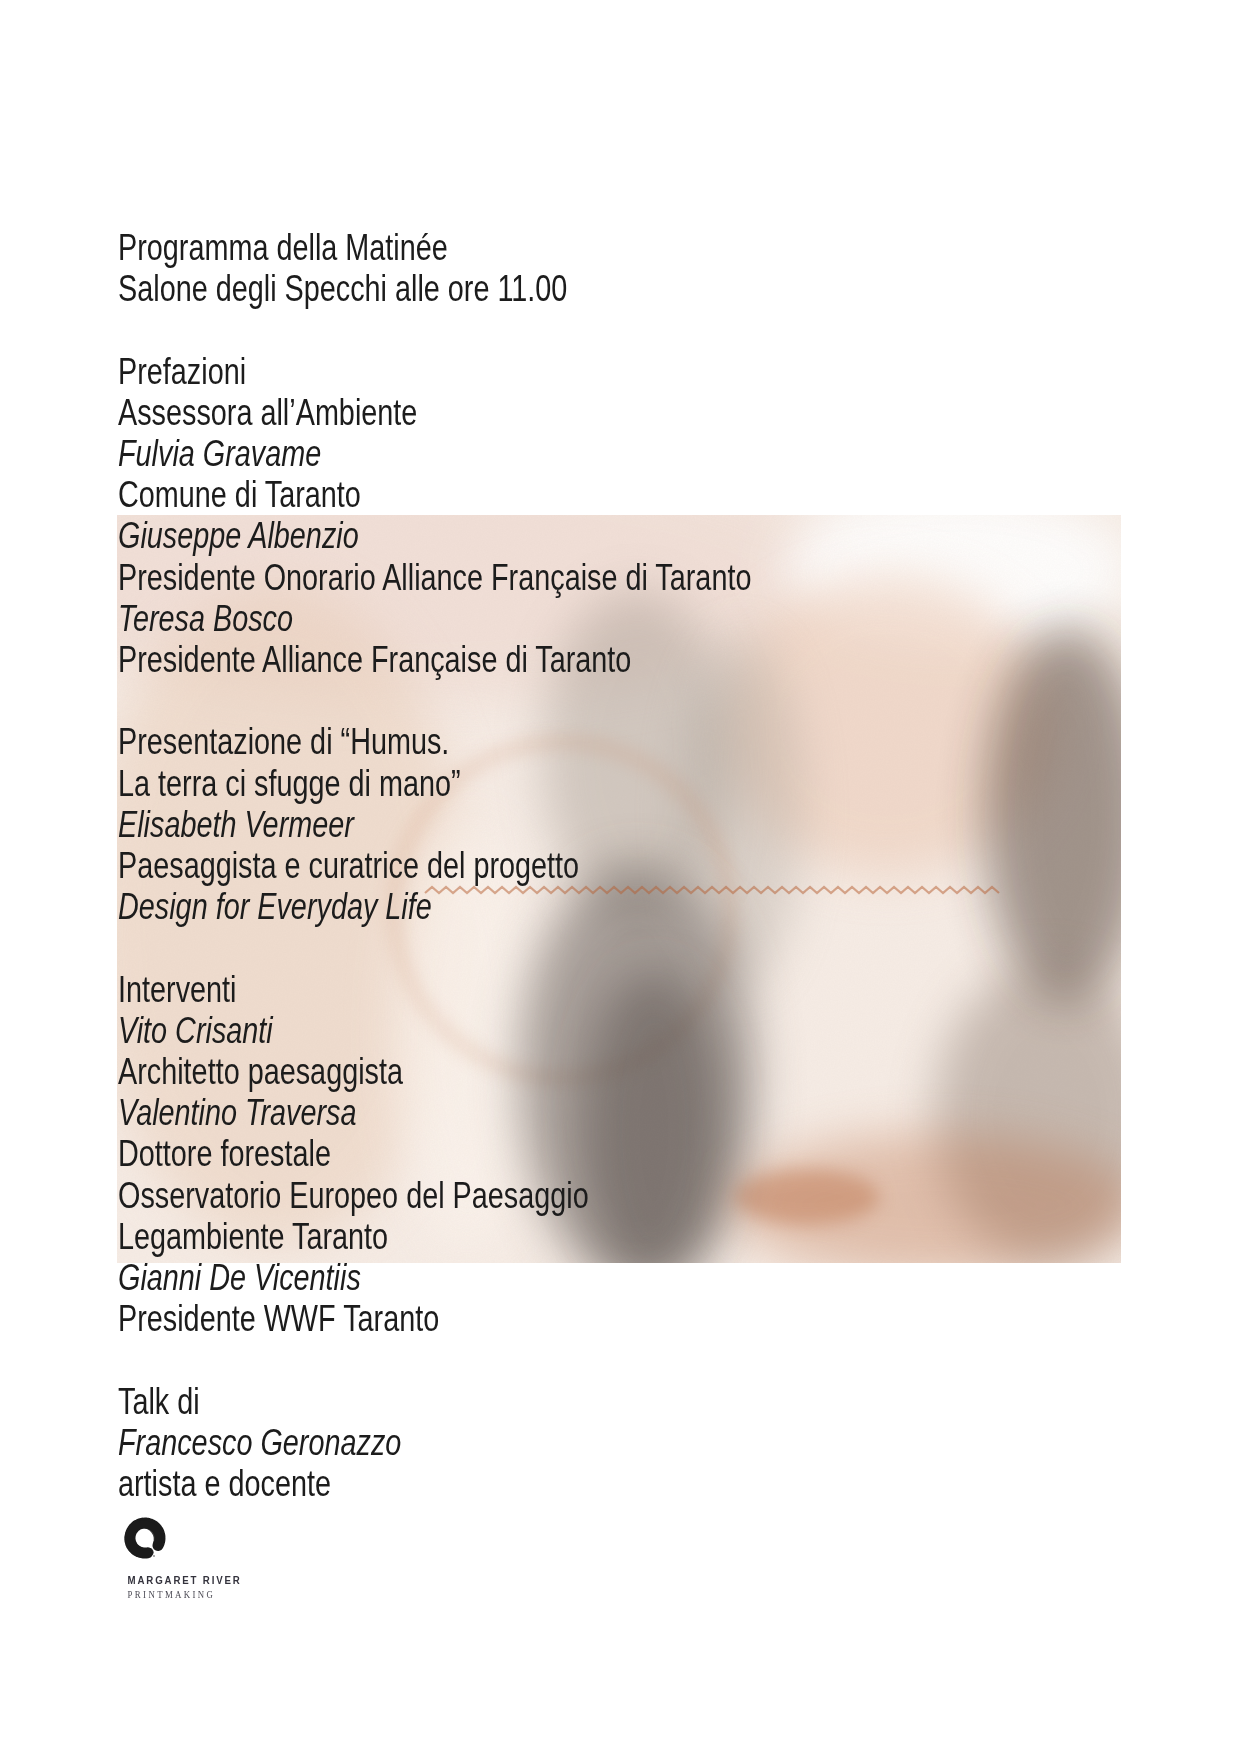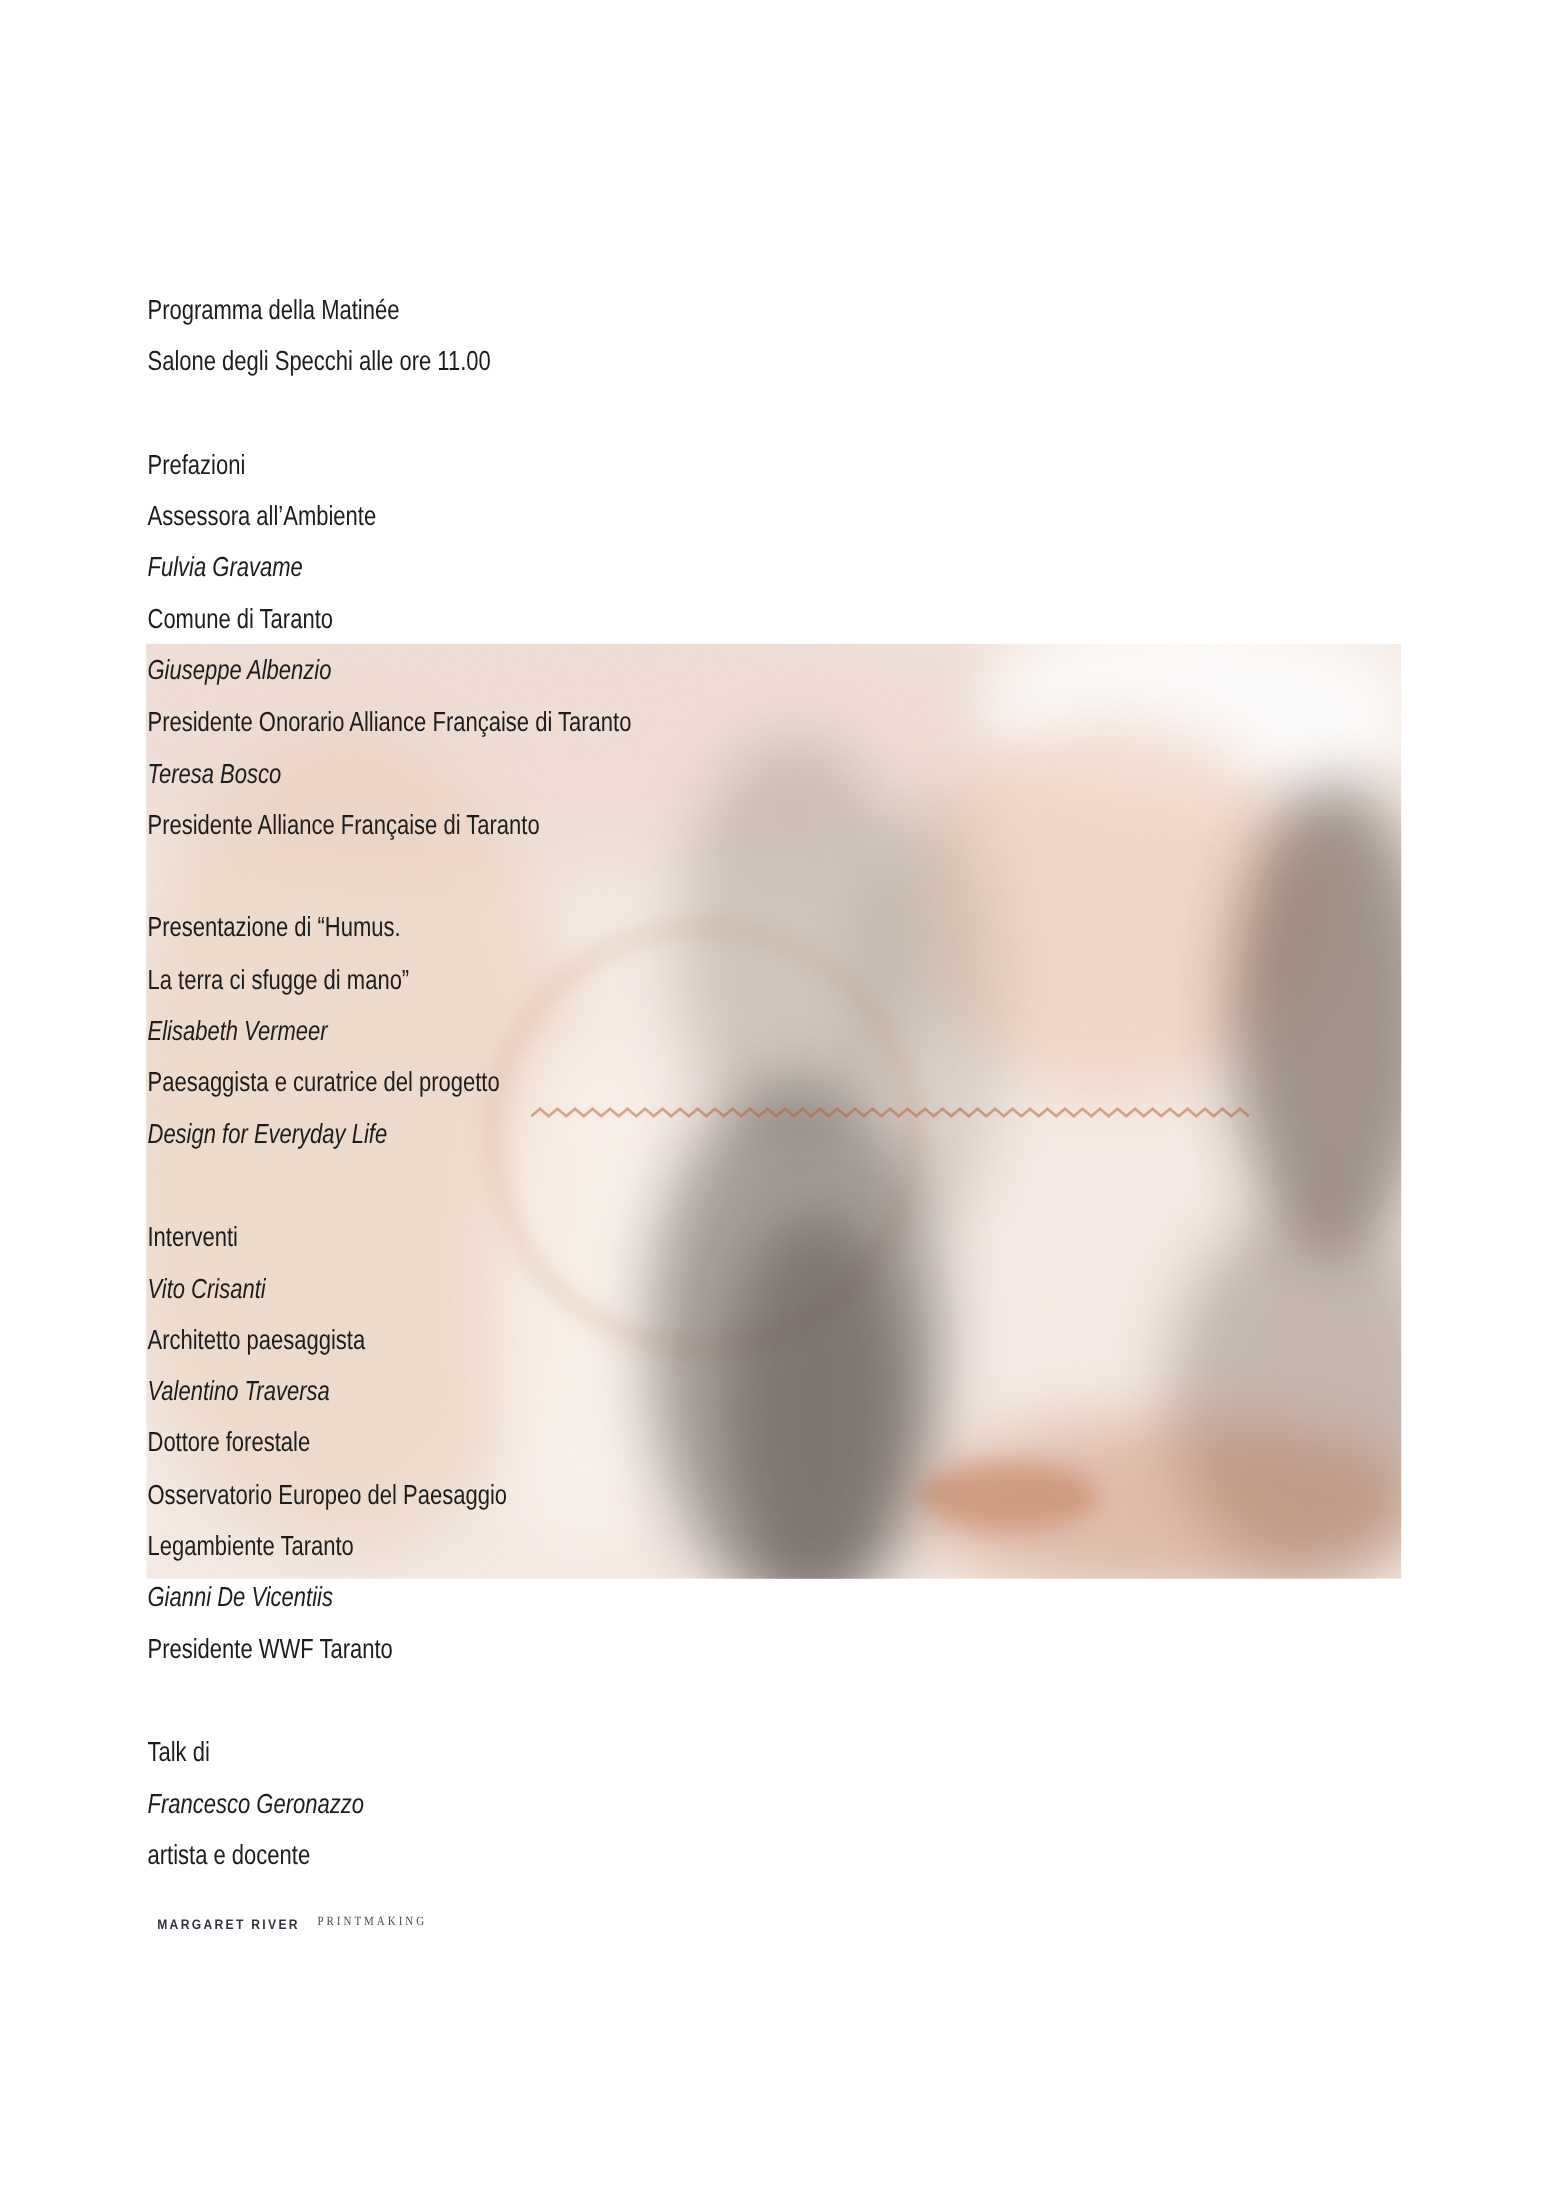--- a/index.html
+++ b/index.html
@@ -10,32 +10,32 @@
     overflow:hidden;
     font-family:"Liberation Sans", sans-serif;
   }
   .artwork{
     position:absolute;left:117px;top:515px;width:1004px;height:748px;
     pointer-events:none;
   }
   .artwork svg{display:block;width:100%;height:100%;}
   .program{
     position:absolute;left:118px;top:227px;
-    font-size:22px;line-height:41.2px;
+    font-size:36px;line-height:41.2px;
     color:#1c1c1c;
     white-space:nowrap;
   }
   .program .line{
     transform:scaleX(.8);
     transform-origin:0 50%;
   }
   .program .it{font-style:italic;}
   .logo{
     position:absolute;left:118px;top:1505px;width:160px;
-    display:flex;flex-direction:row;align-items:center;
+    display:flex;flex-direction:column;
   }
   .logo-mark{width:54px;height:54px;margin-top:7px;}
   .logo-name{
     margin-top:8px;
     font-size:11px;font-weight:700;letter-spacing:2.1px;
     color:#34333d;white-space:nowrap;
     transform:scaleX(.88);
   }
   .logo-sub{
     margin-top:3px;

